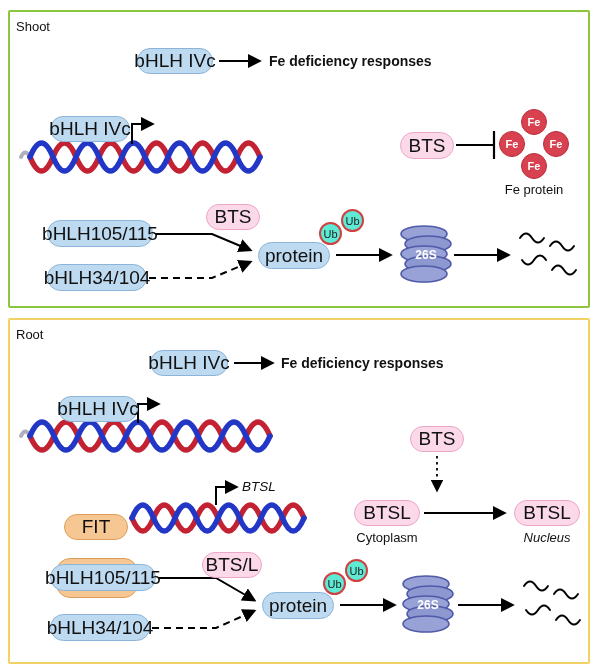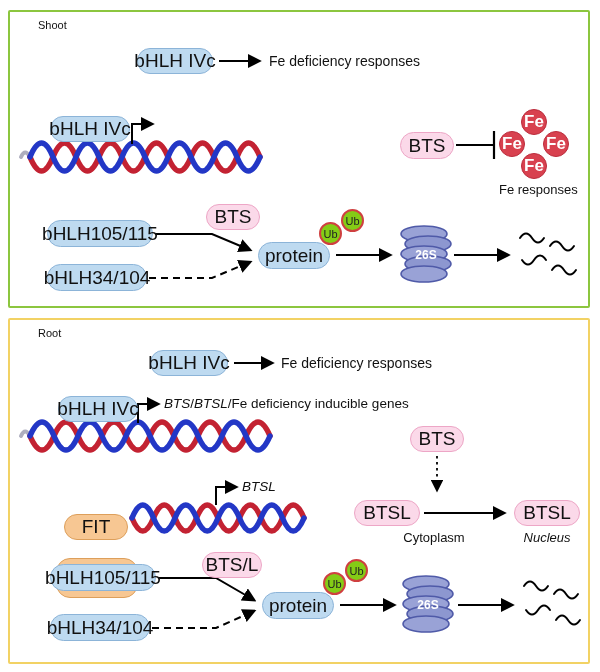--- a/index.html
+++ b/index.html
@@ -5,41 +5,41 @@
   * { box-sizing: border-box; margin: 0; padding: 0; }
   body {
     width: 600px; height: 672px; background: #ffffff;
     font-family: "Liberation Sans", sans-serif; color: #111;
     position: relative; overflow: hidden;
   }
   .page { position: relative; width: 600px; height: 672px; }
   .panel { position: absolute; background: #fff; border-radius: 2px; }
   .panel.shoot { left: 8px; top: 10px; width: 582px; height: 298px; border: 2px solid #8cc63f; }
   .panel.root  { left: 8px; top: 318px; width: 582px; height: 346px; border: 2px solid #f2d264; }
-  .panel-label { position: absolute; left: 28px; top: 7px; font-size: 11px; }
+  .panel-label { position: absolute; left: 6px; top: 7px; font-size: 13px; }
   svg.overlay { position: absolute; left: 0; top: 0; z-index: 1; }
   svg text { font-family: "Liberation Sans", sans-serif; }
   .pill {
     position: absolute; z-index: 2; display: flex; align-items: center; justify-content: center;
     border-radius: 14px; font-size: 19px; white-space: nowrap;
   }
   .pill.blue   { background: #bedaf0; border: 1.5px solid #8cb4d8; }
   .pill.pink   { background: #fbd9e9; border: 1.5px solid #eda6c6; }
   .pill.orange { background: #f7c793; border: 1.5px solid #dd9f5b; margin-top: 36px; }
-  .flow-text { position: absolute; z-index: 2; font-size: 14px; white-space: nowrap; }
+  .flow-text { position: absolute; z-index: 2; font-size: 14px; white-space: nowrap; font-weight: bold; }
   .gene-text { position: absolute; z-index: 2; font-size: 13.5px; white-space: nowrap; }
   .gene-text .it { font-style: italic; }
   .fe-circle {
     position: absolute; z-index: 2; width: 26px; height: 26px; border-radius: 50%;
     background: #d8414f; border: 1.5px solid #bb2c3c; color: #fff;
-    font-size: 17px; font-weight: bold; display: flex; align-items: center; justify-content: center;
+    font-size: 11px; font-weight: bold; display: flex; align-items: center; justify-content: center;
   }
   .ub-circle {
     position: absolute; z-index: 3; width: 23px; height: 23px; border-radius: 50%;
-    background: #84cc16; border: 2px solid #cf4040; color: #222;
+    background: #5eead4; border: 2px solid #cf4040; color: #222;
     font-size: 11px; display: flex; align-items: center; justify-content: center;
   }
   .caption { position: absolute; z-index: 2; font-size: 13px; text-align: center; white-space: nowrap; }
 </style>
 </head>
 <body>
 
 <div class="page">
 
   <div class="panel shoot">
@@ -92,21 +92,21 @@
     <div class="pill blue" style="left:127px; top:36px; width:76px; height:26px;">bHLH IVc</div>
     <div class="flow-text" style="left:259px; top:41px;">Fe deficiency responses</div>
 
     <div class="pill blue" style="left:40px; top:104px; width:80px; height:26px;">bHLH IVc</div>
 
     <div class="pill pink" style="left:390px; top:120px; width:54px; height:27px;">BTS</div>
     <div class="fe-circle" style="left:511px; top:97px;">Fe</div>
     <div class="fe-circle" style="left:489px; top:119px;">Fe</div>
     <div class="fe-circle" style="left:533px; top:119px;">Fe</div>
     <div class="fe-circle" style="left:511px; top:141px;">Fe</div>
-    <div class="caption" style="left:489px; top:170px; width:70px;">Fe responses</div>
+    <div class="caption" style="left:489px; top:170px; width:70px;">Fe protein</div>
 
     <div class="pill blue" style="left:37px; top:208px; width:106px; height:27px;">bHLH105/115</div>
     <div class="pill pink" style="left:196px; top:192px; width:54px; height:26px;">BTS</div>
     <div class="pill blue" style="left:37px; top:252px; width:100px; height:27px;">bHLH34/104</div>
     <div class="pill blue" style="left:248px; top:230px; width:72px; height:27px;">protein</div>
     <div class="ub-circle" style="left:309px; top:210px;">Ub</div>
     <div class="ub-circle" style="left:331px; top:197px;">Ub</div>
   </div>
 
   <div class="panel root">
@@ -159,25 +159,24 @@
         <path d="M546,300 q6,-9 12,0 q6,9 12,0"></path>
       </g>
     </svg>
 
     <div class="panel-label">Root</div>
 
     <div class="pill blue" style="left:140px; top:30px; width:78px; height:26px;">bHLH IVc</div>
     <div class="flow-text" style="left:271px; top:35px;">Fe deficiency responses</div>
 
     <div class="pill blue" style="left:48px; top:76px; width:80px; height:26px;">bHLH IVc</div>
-    <div class="gene-text" style="left:154px; top:76px;"><span class="it">BTS</span><span>/</span><span class="it">BTSL</span><span>/Fe deficiency inducible genes</span></div>
 
     <div class="pill pink" style="left:400px; top:106px; width:54px; height:26px;">BTS</div>
     <div class="pill pink" style="left:344px; top:180px; width:66px; height:26px;">BTSL</div>
-    <div class="caption" style="left:344px; top:210px; width:66px;margin-left:47px;">Cytoplasm</div>
+    <div class="caption" style="left:344px; top:210px; width:66px;">Cytoplasm</div>
     <div class="pill pink" style="left:504px; top:180px; width:66px; height:26px;">BTSL</div>
     <div class="caption" style="left:504px; top:210px; width:66px;font-style:italic;">Nucleus</div>
 
     <div class="pill orange" style="left:54px; top:158px; width:64px; height:26px;">FIT</div>
     <div class="pill orange" style="left:46px; top:202px; width:82px; height:40px;">bHLH Ib</div>
     <div class="gene-text" style="left:232px; top:159px;"><span class="it">BTSL</span></div>
 
     <div class="pill blue" style="left:40px; top:244px; width:106px; height:27px;">bHLH105/115</div>
     <div class="pill pink" style="left:192px; top:232px; width:60px; height:26px;text-align:center;">BTS/L</div>
     <div class="pill blue" style="left:40px; top:294px; width:100px; height:27px;">bHLH34/104</div>

